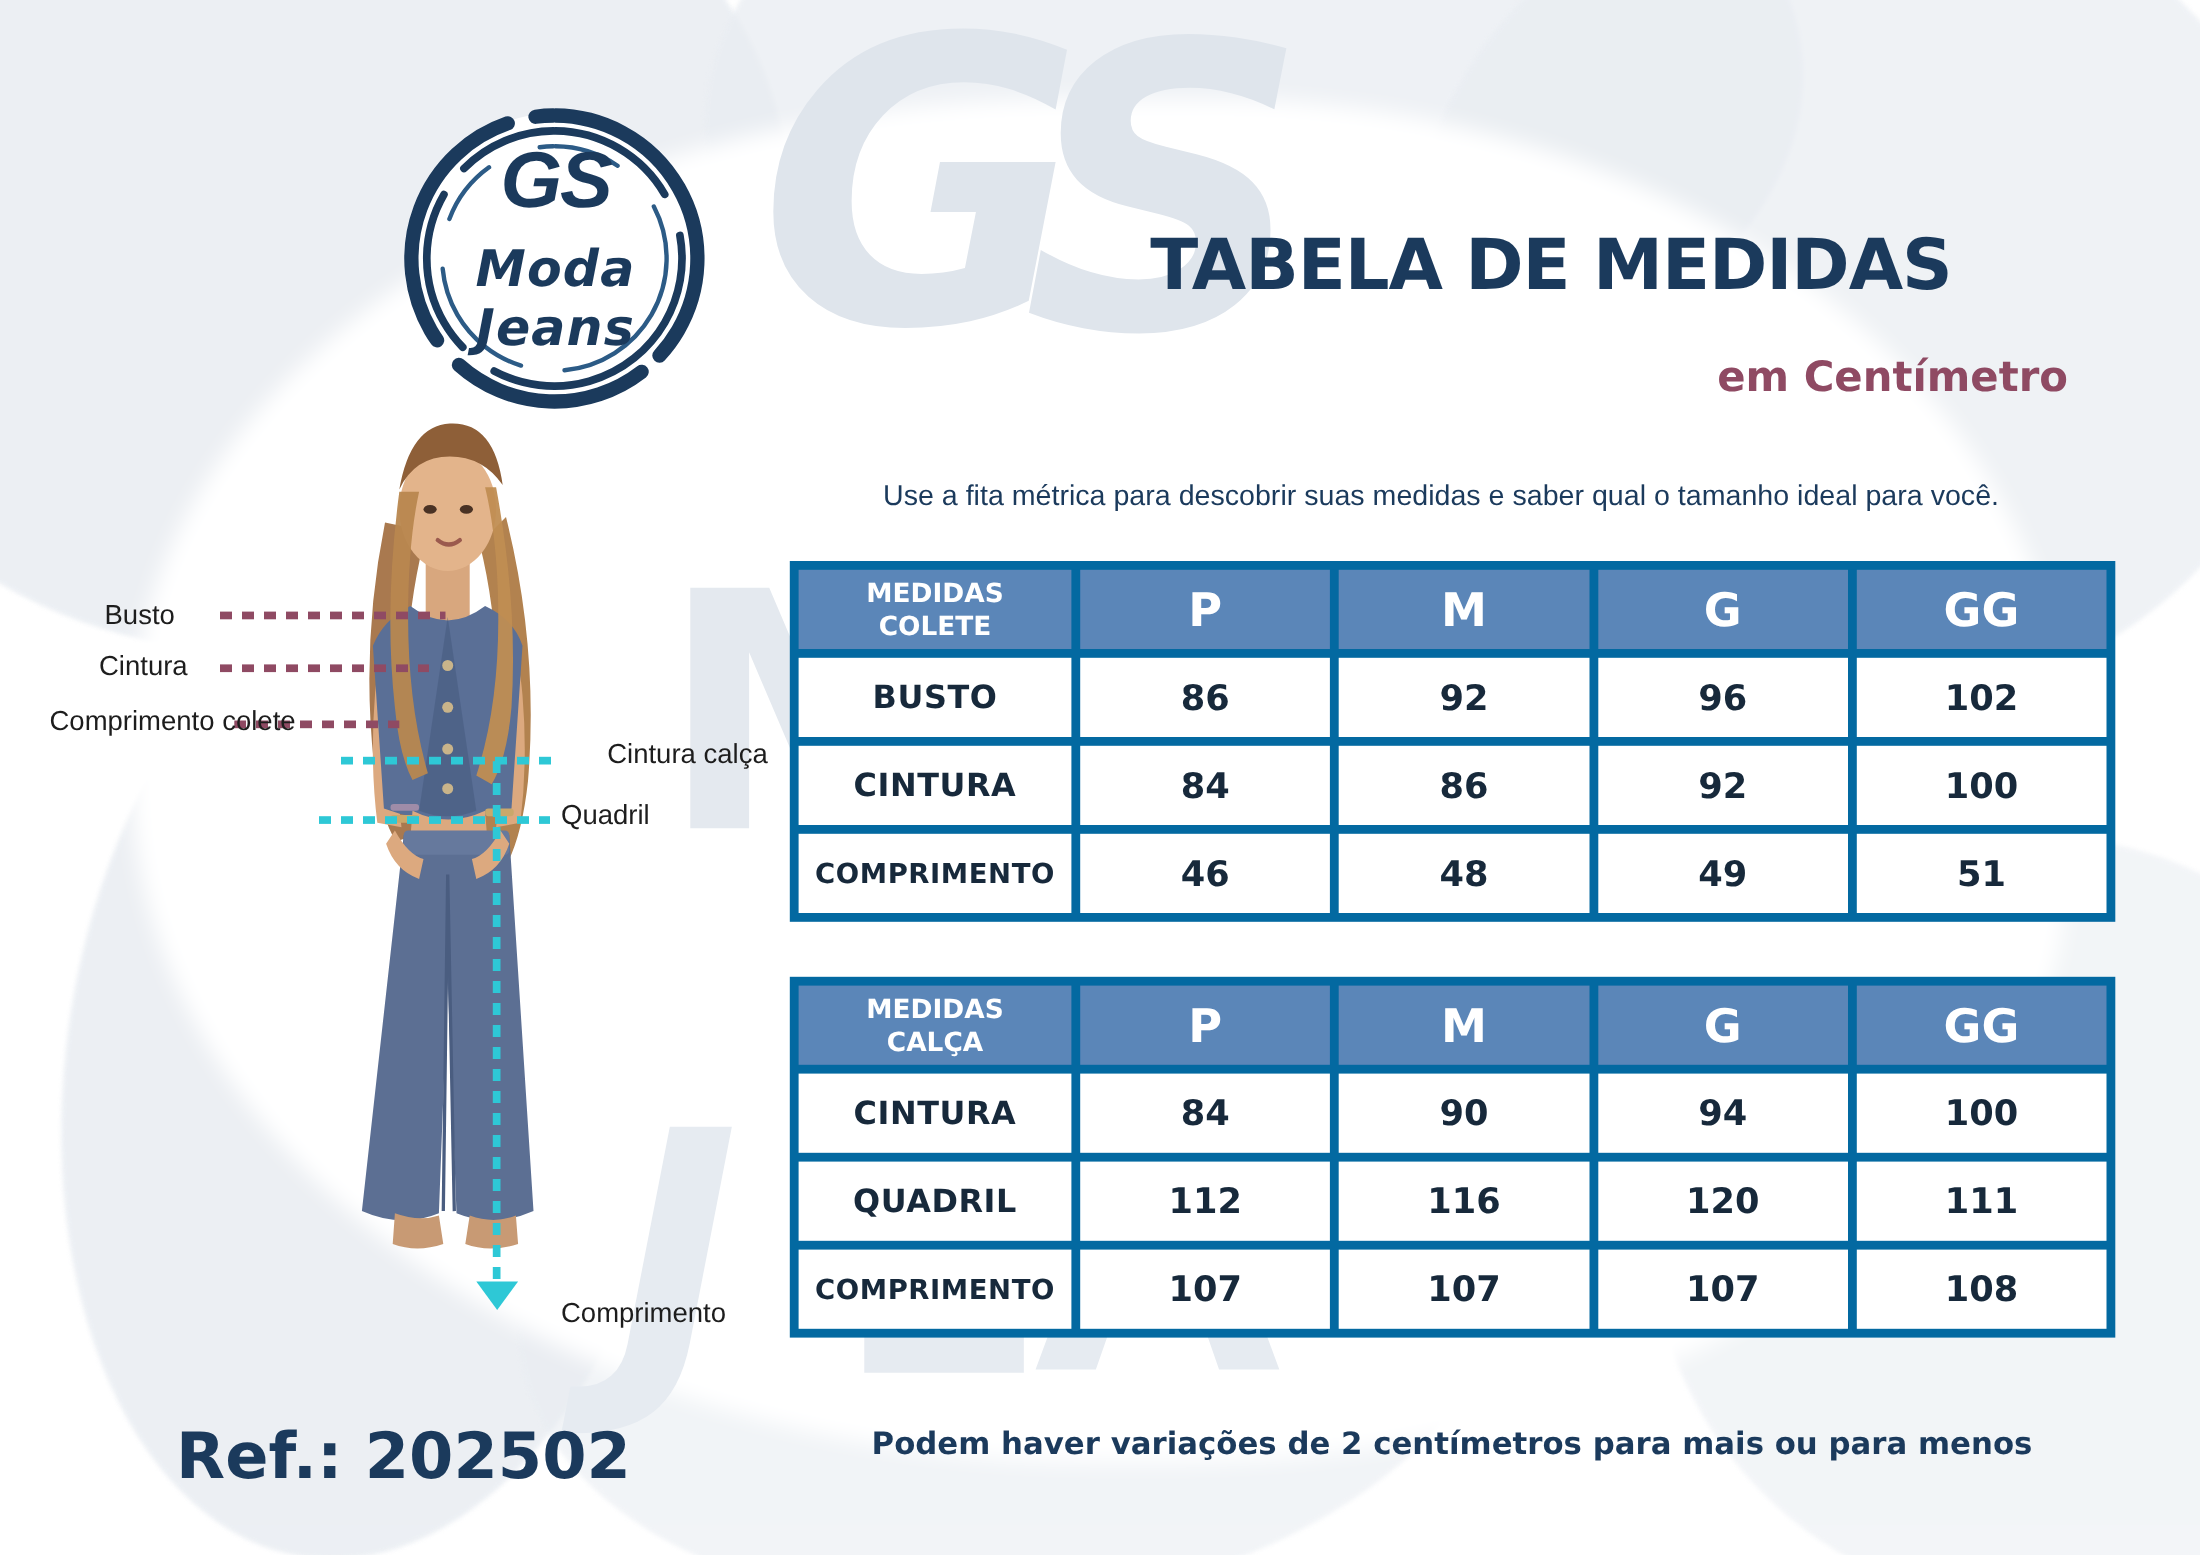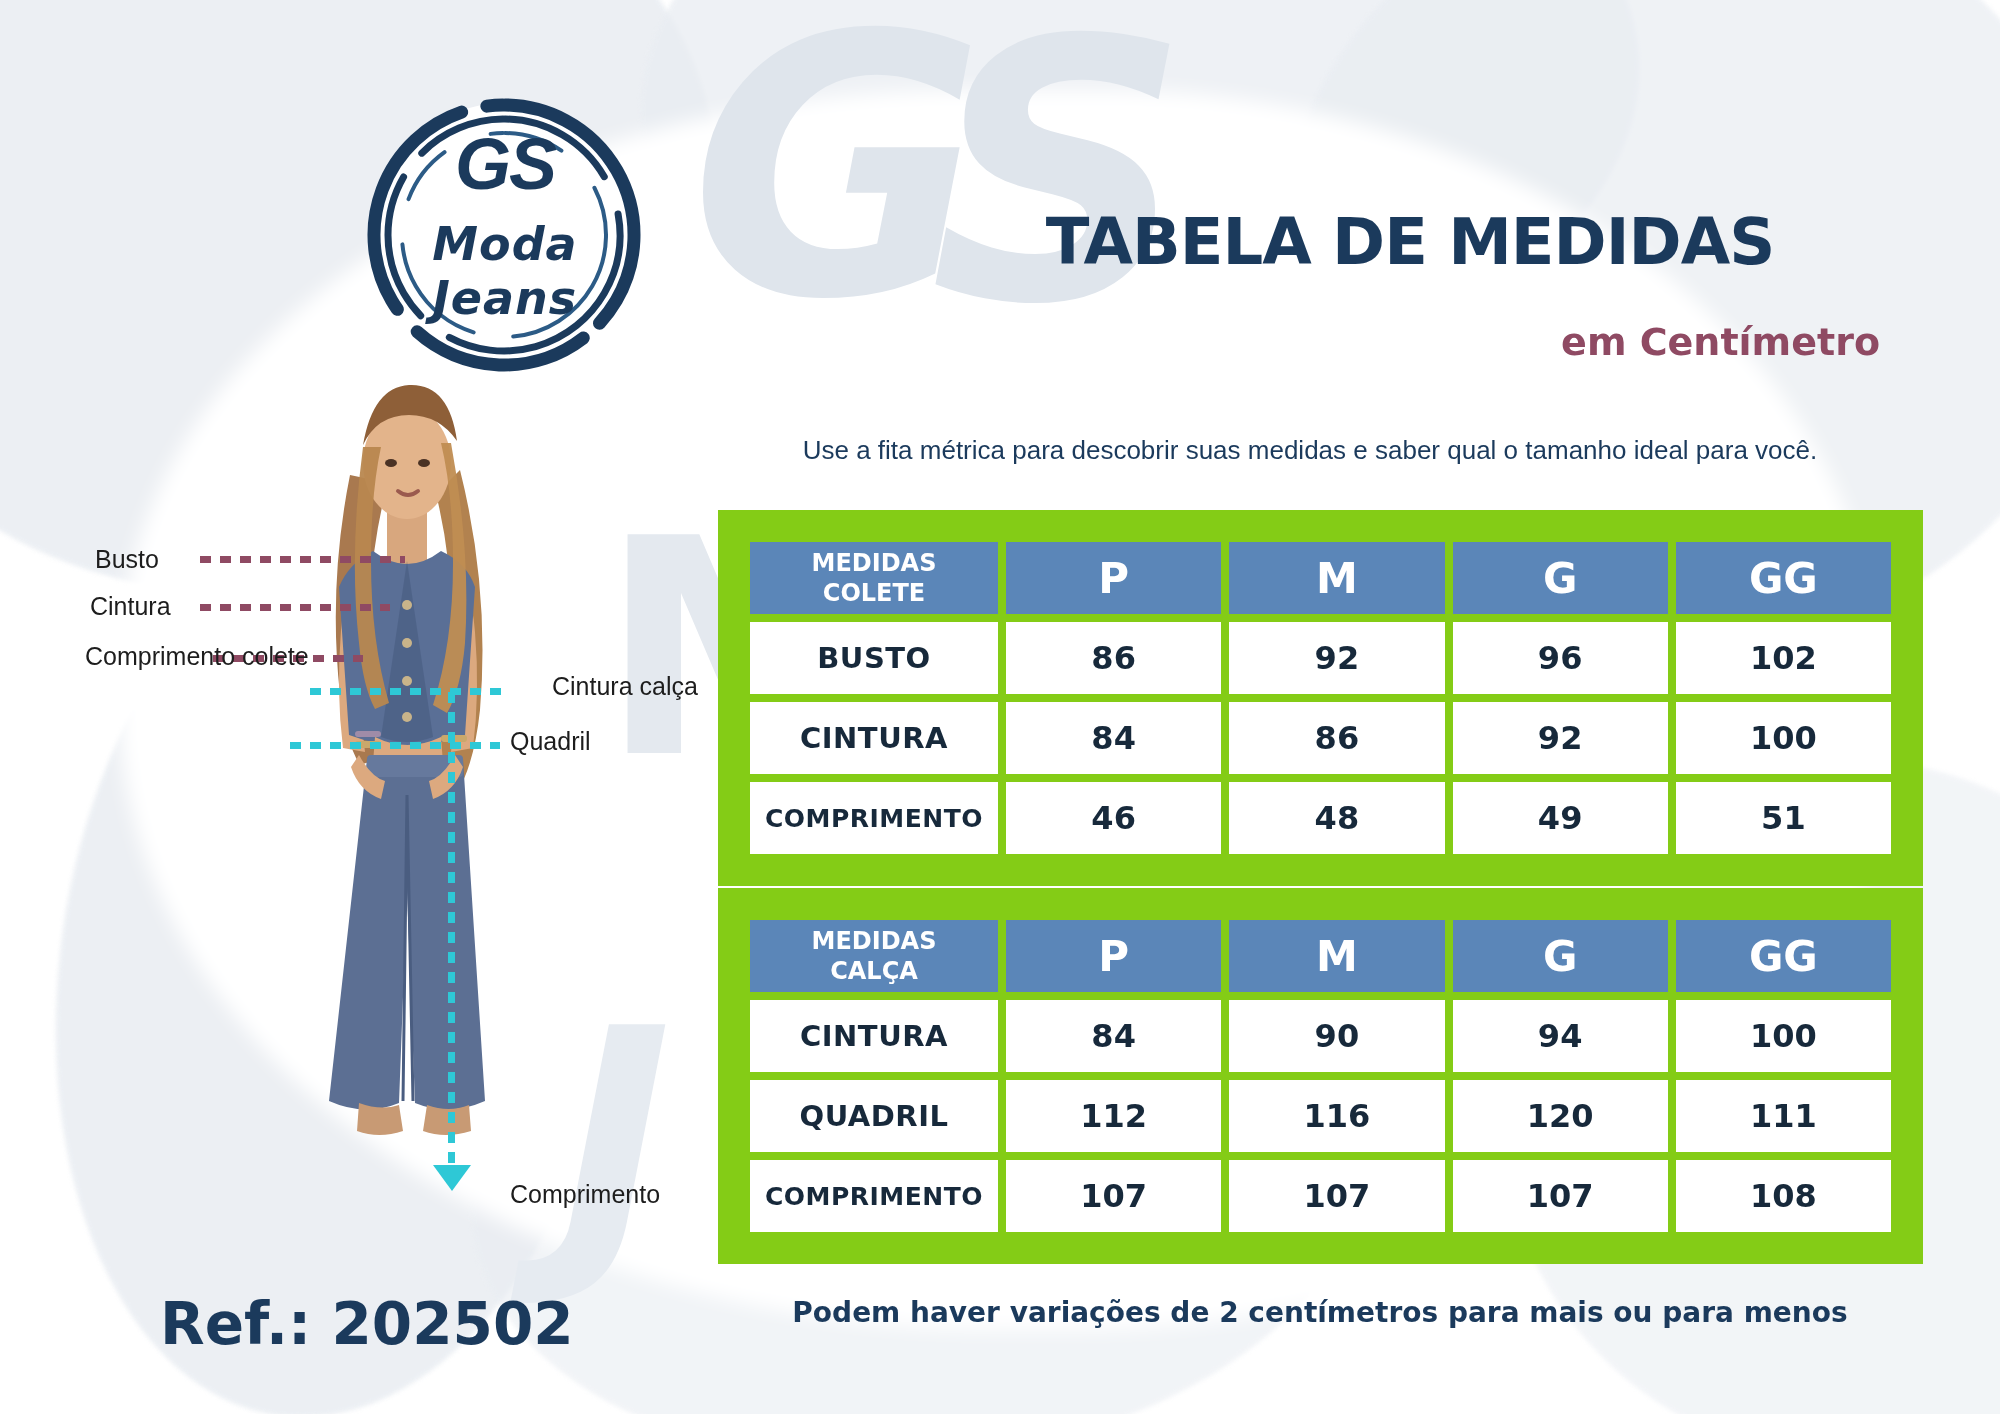--- a/index.html
+++ b/index.html
@@ -112,21 +112,21 @@
     font-size: 25px;
     color: #1d1d1d;
     font-family: "Liberation Sans", sans-serif;
     white-space: nowrap;
     z-index: 5;
   }
   .mlabel.right { text-align: left; }
   .mlabel.left  { text-align: right; }
   .lbl-busto      { left: 95px;  top: 545px; }
   .lbl-cintura    { left: 90px;  top: 592px; }
-  .lbl-comp-col   { left: 45px;  top: 642px; line-height: 1.15; text-align: center; width: 195px; margin-left: 40px;}
+  .lbl-comp-col   { left: 45px;  top: 642px; line-height: 1.15; text-align: center; width: 195px;}
   .lbl-cintura-c  { left: 520px; top: 672px; margin-left: 32px; }
   .lbl-quadril    { left: 510px; top: 727px; }
   .lbl-comp       { left: 510px; top: 1180px; }
 
   .dots {
     position: absolute;
     height: 7px;
     z-index: 4;
   }
   .dots.rose { background-image: repeating-linear-gradient(to right,#8f4a63 0 11px, transparent 11px 20px); }
@@ -192,22 +192,22 @@
     text-align: center;
     font-size: 26px;
     color: #1b3a5c;
     z-index: 5;
   }
 
   .table-card {
     position: absolute;
     left: 718px;
     width: 1205px;
-    background: #84cc16;
-    padding: 24px;
+    background: #0369a1;
+    padding: 0;
     z-index: 5;
   }
   .table-card.t1 { top: 510px; }
   .table-card.t2 { top: 888px; }
 
   table {
     width: 100%;
     border-collapse: separate;
     border-spacing: 8px 8px;
     table-layout: fixed;

